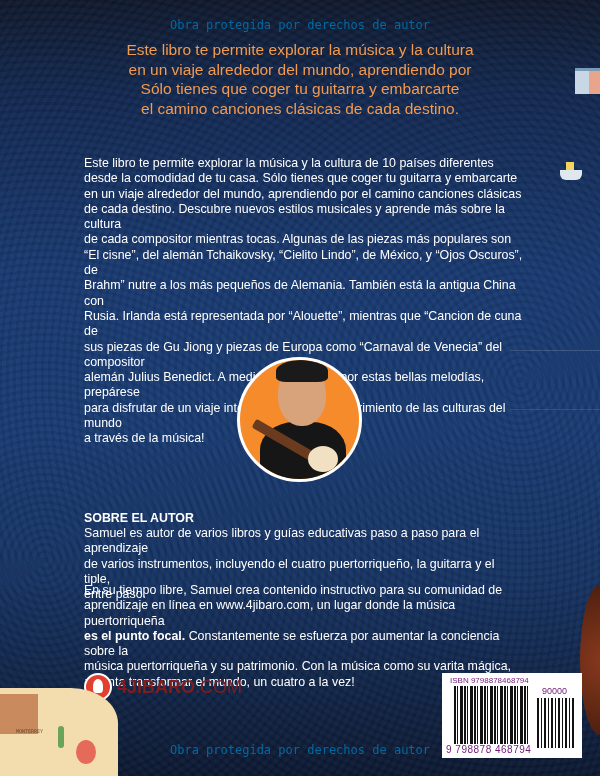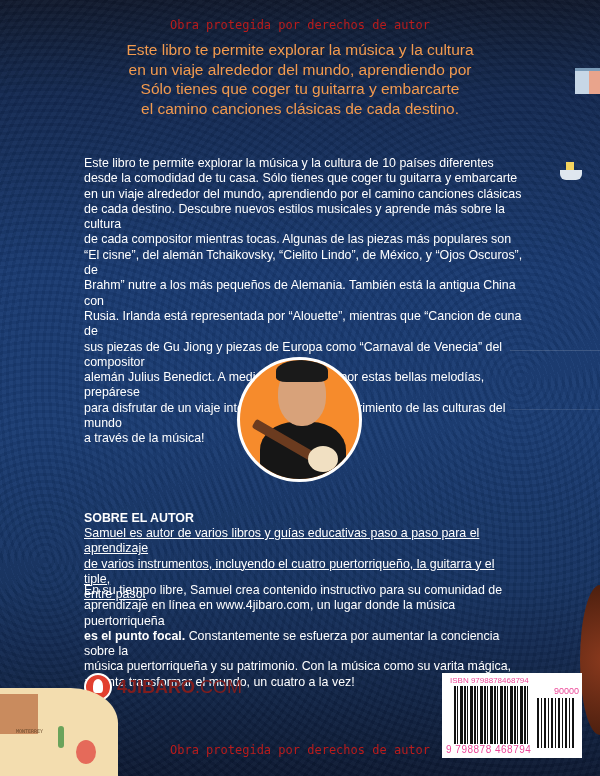--- a/index.html
+++ b/index.html
@@ -12,59 +12,59 @@
     }
     .bg-rings {
       position: absolute; inset: 0; pointer-events: none;
       background:
         repeating-radial-gradient(circle at 45px 560px, rgba(0,0,0,0.07) 0 3px, rgba(255,255,255,0.02) 3px 7px),
         repeating-radial-gradient(circle at 520px 380px, rgba(0,0,0,0.07) 0 3px, rgba(255,255,255,0.02) 3px 7px);
       opacity: 0.7;
     }
     .watermark {
       position: absolute; left: 0; width: 600px; text-align: center;
-      font-family: "DejaVu Sans Mono", monospace; font-size: 12px; color: #b91c1c;
+      font-family: "DejaVu Sans Mono", monospace; font-size: 12px; color: #0369a1;
     }
     .wm-top { top: 18px; }
     .wm-bottom { top: 743px; }
     .headline {
       position: absolute; top: 40px; left: 60px; width: 480px; text-align: center;
       font-family: "Liberation Sans", sans-serif; font-size: 15.5px; line-height: 19.5px; color: #f29a4e;
     }
     .body-text {
       position: absolute; left: 84px; width: 440px;
       font-family: "Liberation Sans", sans-serif; font-size: 12.4px; line-height: 15.3px; color: #ffffff;
     }
     .desc { top: 156px; }
     .author-title { top: 511px; font-weight: bold; }
-    .author-p1 { top: 526px; text-decoration: underline; }
+    .author-p1 { top: 526px; }
     .author-p2 { top: 583px; }
     .bold { font-weight: bold; text-align: center; }
     .portrait {
       position: absolute; left: 237px; top: 357px; width: 125px; height: 125px; border-radius: 50%;
       background: #f68b2c; border: 3px solid #ffffff; overflow: hidden;
     }
     .portrait .head { position: absolute; left: 38px; top: 6px; width: 48px; height: 60px; background: #d8a27a; border-radius: 45% 45% 48% 48%; }
     .portrait .hair { position: absolute; left: 36px; top: 0px; width: 52px; height: 22px; background: #1a1a1a; border-radius: 50% 50% 20% 20%; }
     .portrait .body { position: absolute; left: 20px; top: 62px; width: 86px; height: 70px; background: #161616; border-radius: 40% 40% 0 0; }
     .portrait .guitar { position: absolute; left: 14px; top: 58px; width: 90px; height: 10px; background: #6b3b1f; transform: rotate(30deg); transform-origin: left center; border-radius: 3px; }
     .portrait .guitar-body { position: absolute; left: 68px; top: 86px; width: 30px; height: 26px; background: #f1e0c2; border-radius: 50%; }
     .logo {
       position: absolute; left: 84px; top: 673px; display: flex; align-items: center; gap: 5px;
       font-family: "Liberation Sans", sans-serif; font-size: 18px; color: #7f1d1d;
     }
     .logo-icon { width: 28px; height: 28px; border-radius: 50%; background: #e2402f; border: 2px solid #ffffff; position: relative; }
     .logo-icon::after { content: ""; position: absolute; left: 7px; top: 4px; width: 10px; height: 14px; background: #ffffff; border-radius: 50% 50% 30% 30%; }
     .logo-bold { font-weight: bold; }
     .barcode {
-      position: absolute; left: 442px; top: 673px; width: 140px; height: 85px; background: #ffffff; color: #ec4899;
+      position: absolute; left: 442px; top: 673px; width: 140px; height: 85px; background: #ffffff; color: #701a75;
       font-family: "Liberation Sans", sans-serif;
     }
     .isbn-label { position: absolute; left: 8px; top: 3px; font-size: 8px; }
-    .addon-label { position: absolute; left: 100px; top: 13px; font-size: 9px; margin-left: 12px; }
+    .addon-label { position: absolute; left: 100px; top: 13px; font-size: 9px; }
     .bars-main { position: absolute; left: 12px; top: 13px; width: 76px; height: 58px;
       background: repeating-linear-gradient(90deg, #111 0 2px, #fff 2px 3px, #111 3px 4px, #fff 4px 6px, #111 6px 9px, #fff 9px 10px); }
     .bars-addon { position: absolute; left: 95px; top: 25px; width: 38px; height: 50px;
       background: repeating-linear-gradient(90deg, #111 0 2px, #fff 2px 4px, #111 4px 5px, #fff 5px 7px); }
     .isbn-digits { position: absolute; left: 4px; top: 71px; font-size: 10px; letter-spacing: 0.5px; }
     .deco { position: absolute; pointer-events: none; }
     .deco-buildings { left: 575px; top: 68px; width: 25px; height: 26px; background: linear-gradient(90deg, #c7d7e6 0 55%, #e9a48c 55% 100%); border-top: 3px solid #7a9bb8; }
     .deco-boat { left: 560px; top: 170px; width: 22px; height: 10px; background: #dfe7ef; border-radius: 0 0 6px 6px; }
     .deco-boat::before { content:""; position:absolute; left:6px; top:-8px; width:8px; height:8px; background:#f4d35e; }
     .deco-map { left: 0; top: 688px; width: 118px; height: 88px; background: #f3ddaf; border-radius: 0 40% 0 0; }

